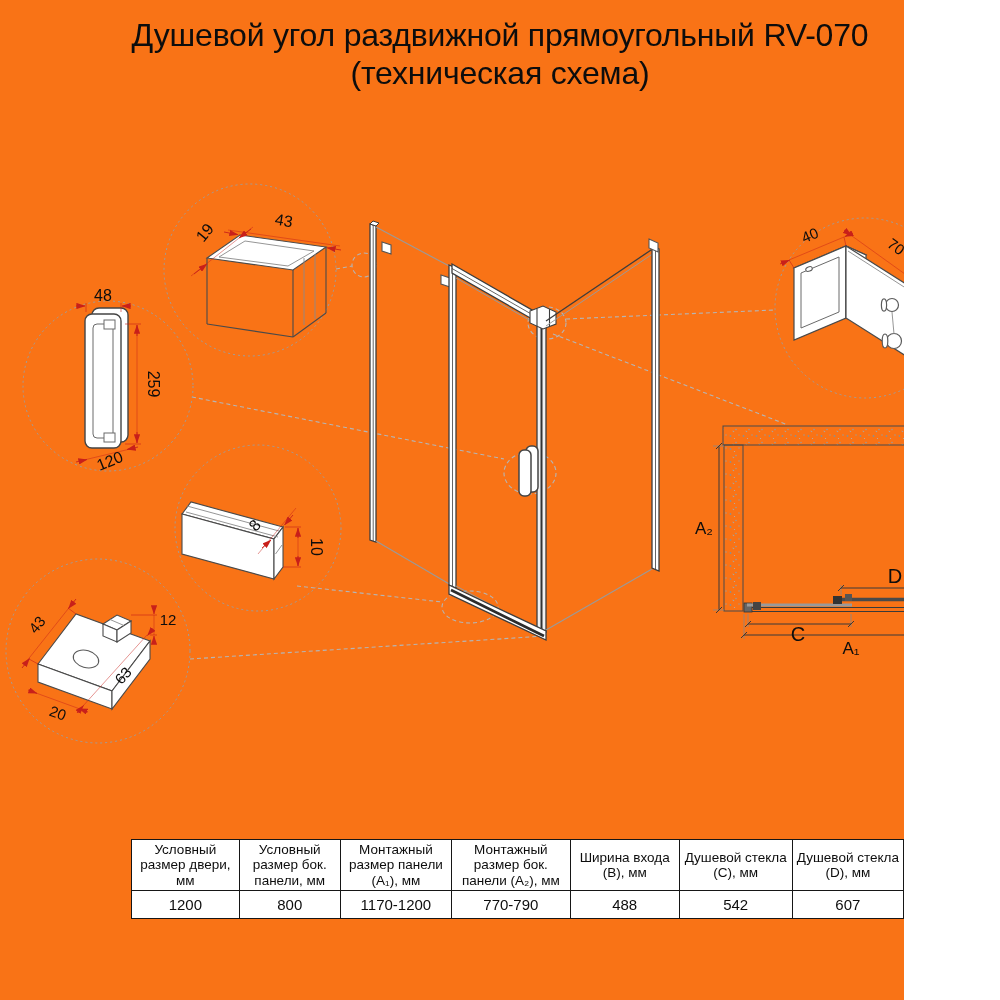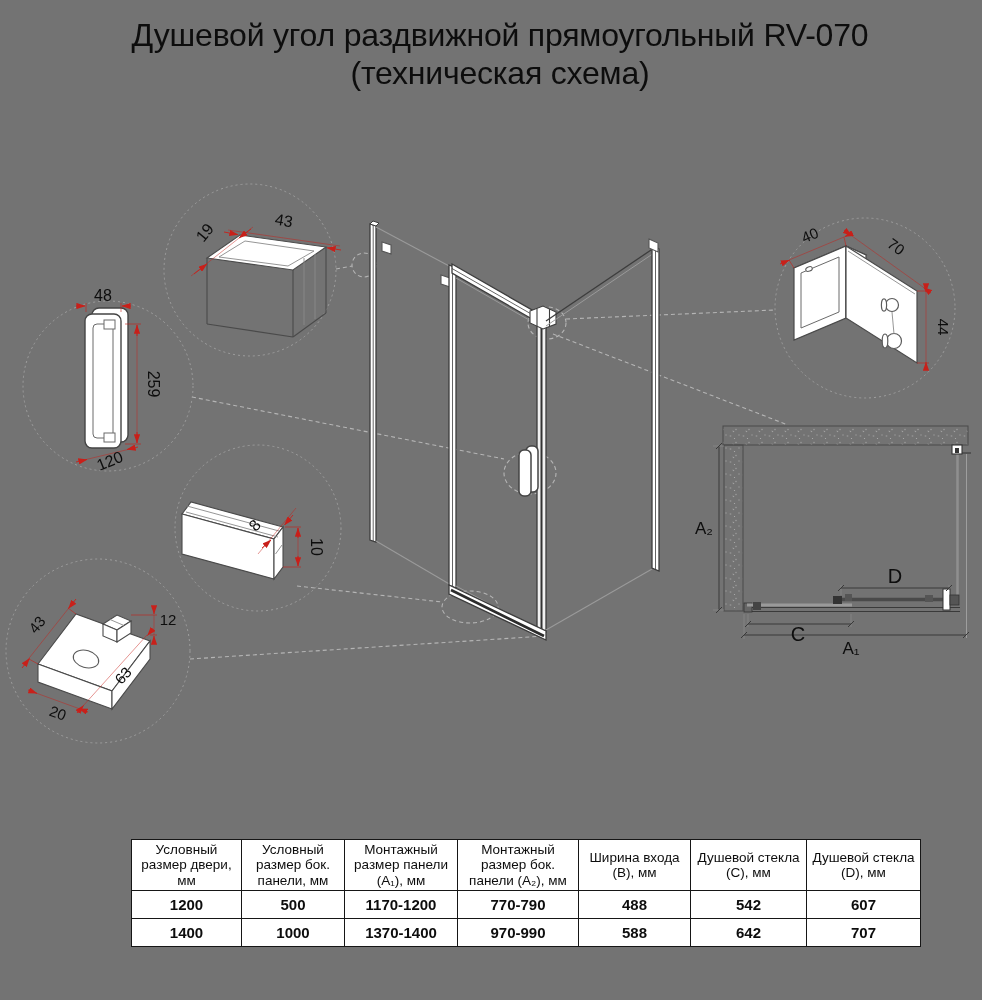--- a/index.html
+++ b/index.html
@@ -1,24 +1,24 @@
 <!DOCTYPE html>
 <html><head>
 <meta charset="utf-8">
 <style>
   html,body{margin:0;padding:0;background:#fff;}
-  .stage{position:relative;width:982px;height:1000px;background:#737373;overflow:hidden;
+  .stage{position:relative;width:904px;height:1000px;background:#f97316;overflow:hidden;
          font-family:"Liberation Sans",sans-serif;color:#111;}
   .title{position:absolute;top:16px;left:0;width:1000px;text-align:center;line-height:38px;
          font-size:32px;letter-spacing:-0.2px;color:#0d0d0d;}
   .diagram-svg{position:absolute;top:108px;left:0;}
   .spec-table{position:absolute;top:839px;left:131px;border-collapse:collapse;table-layout:fixed;
               font-size:15px;color:#0d0d0d;}
   .spec-table th,.spec-table td{border:1.5px solid #161616;text-align:center;vertical-align:middle;
-              padding:1px 3px;background:#fff;font-weight:bold;}
+              padding:1px 3px;background:#fff;}
   .spec-table th{font-weight:400;font-size:13.5px;line-height:1.13;height:48px;}
   .spec-table td{height:25px;font-size:15px;}
   text{font-family:"Liberation Sans",sans-serif;fill:#0d0d0d;}
 </style>
 </head>
 <body>
 
 <div class="stage">
 
   <div class="title">
@@ -331,31 +331,22 @@
         <th>Монтажный размер панели (A₁), мм</th>
         <th>Монтажный размер бок. панели (A₂), мм</th>
         <th>Ширина входа (B), мм</th>
         <th>Душевой стекла (C), мм</th>
         <th>Душевой стекла (D), мм</th>
       </tr>
     </thead>
     <tbody>
       <tr>
         <td>1200</td>
-        <td>500</td>
+        <td>800</td>
         <td>1170-1200</td>
         <td>770-790</td>
         <td>488</td>
         <td>542</td>
         <td>607</td>
       </tr>
-      <tr>
-        <td>1400</td>
-        <td>1000</td>
-        <td>1370-1400</td>
-        <td>970-990</td>
-        <td>588</td>
-        <td>642</td>
-        <td>707</td>
-      </tr>
     </tbody>
   </table>
 </div>
 
 </body></html>

